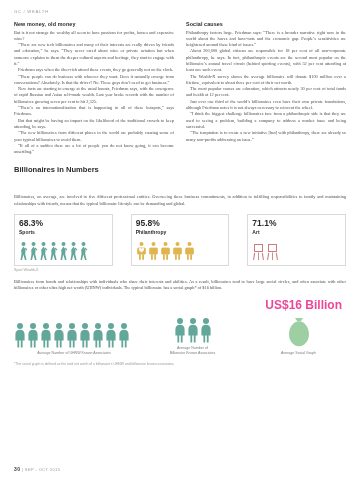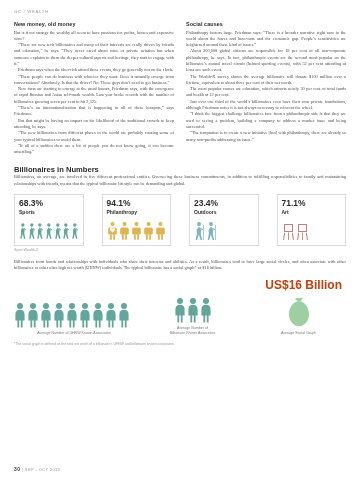--- a/index.html
+++ b/index.html
@@ -46,21 +46,21 @@
     color:#4a4a4a;
     text-indent:0;
   }
   p.body + p.body { text-indent:4px; }
 
   .section-head {
     font-family:"Liberation Sans", sans-serif;
     font-size:7.6px;
     font-weight:700;
     color:#2b2b2b;
-    margin:10px 0 0 0;
+    margin:10px 0 20px 0;
   }
   .intro {
     font-size:4.35px;
     line-height:1.45;
     text-align:justify;
     color:#4a4a4a;
     margin:0 0 7px 0;
     width:100%;
   }
 
@@ -109,21 +109,21 @@
     color:#4a4a4a;
     margin:7px 0 0 0;
   }
 
   
   .bigfig {
     text-align:right;
     font-family:"Liberation Sans", sans-serif;
     font-size:12px;
     font-weight:700;
-    color:#c2410c;
+    color:#ec4899;
     margin:6px 0 2px 0;
     padding-right:4px;
   }
 
   .figure-row {
     display:flex;
     align-items:flex-end;
     gap:6px;
     margin-top:2px;
   }
@@ -244,21 +244,21 @@
             <g fill="#63a79a">
               <circle cx="4.5" cy="3" r="2"></circle>
               <path d="M4.5 5.5 L6.6 9 L6.2 13 L7.6 19 L6 19 L4.3 13.6 L3 19 L1.5 19 L2.5 12.8 L2.2 9 Z"></path>
               <path d="M6.2 6.4 L8.4 8.6 L7.6 9.4 L5.6 7.6 Z"></path>
             </g>
           </svg>
       </div>
     </div>
 
     <div class="card">
-      <div class="pct">94.1%</div>
+      <div class="pct">95.8%</div>
       <div class="cat">Philanthropy</div>
       <div class="ico-row">
         <svg width="11" height="20" viewBox="0 0 11 20">
             <g fill="#e0b44e">
               <circle cx="5.5" cy="3" r="2"></circle>
               <path d="M2 6.6 h7 v7 h-7 z"></path>
               <path d="M1.2 7.2 L1.2 13 L2.6 13 L2.6 7.2 Z"></path>
               <path d="M8.4 7.2 L8.4 13 L9.8 13 L9.8 7.2 Z"></path>
               <path d="M3 13.4 h1.8 v5.4 h-1.8 z"></path>
               <path d="M6.2 13.4 h1.8 v5.4 h-1.8 z"></path>
@@ -301,42 +301,20 @@
               <path d="M2 6.6 h7 v7 h-7 z"></path>
               <path d="M1.2 7.2 L1.2 13 L2.6 13 L2.6 7.2 Z"></path>
               <path d="M8.4 7.2 L8.4 13 L9.8 13 L9.8 7.2 Z"></path>
               <path d="M3 13.4 h1.8 v5.4 h-1.8 z"></path>
               <path d="M6.2 13.4 h1.8 v5.4 h-1.8 z"></path>
             </g>
           </svg>
       </div>
     </div>
 
-    <div class="card">
-      <div class="pct">23.4%</div>
-      <div class="cat">Outdoors</div>
-      <div class="ico-row">
-        <svg width="11" height="20" viewBox="0 0 11 20">
-            <g fill="#7fb3c8">
-              <circle cx="5" cy="3" r="2"></circle>
-              <path d="M5 5.5 L7.2 9 L6.8 13 L8.2 19 L6.6 19 L4.8 13.6 L3.2 19 L1.7 19 L2.9 12.8 L2.6 9 Z"></path>
-              <path d="M6.8 6.4 L9.2 8.4 L8.4 9.2 L6.2 7.4 Z"></path>
-              <rect x="9.2" y="4" width="0.7" height="15"></rect>
-            </g>
-          </svg>
-        <svg width="11" height="20" viewBox="0 0 11 20">
-            <g fill="#7fb3c8">
-              <circle cx="5" cy="3" r="2"></circle>
-              <path d="M5 5.5 L7.2 9 L6.8 13 L8.2 19 L6.6 19 L4.8 13.6 L3.2 19 L1.7 19 L2.9 12.8 L2.6 9 Z"></path>
-              <path d="M6.8 6.4 L9.2 8.4 L8.4 9.2 L6.2 7.4 Z"></path>
-              <rect x="9.2" y="4" width="0.7" height="15"></rect>
-            </g>
-          </svg>
-      </div>
-    </div>
 
     <div class="card">
       <div class="pct">71.1%</div>
       <div class="cat">Art</div>
       <div class="ico-row">
         <svg width="13" height="20" viewBox="0 0 13 20">
             <g fill="#c97f7f">
               <rect x="2" y="3" width="9" height="8"></rect>
               <path d="M2.2 11.4 L1 19 L2 19 L3.2 12.6 Z"></path>
               <path d="M10.8 11.4 L12 19 L11 19 L9.8 12.6 Z"></path>

